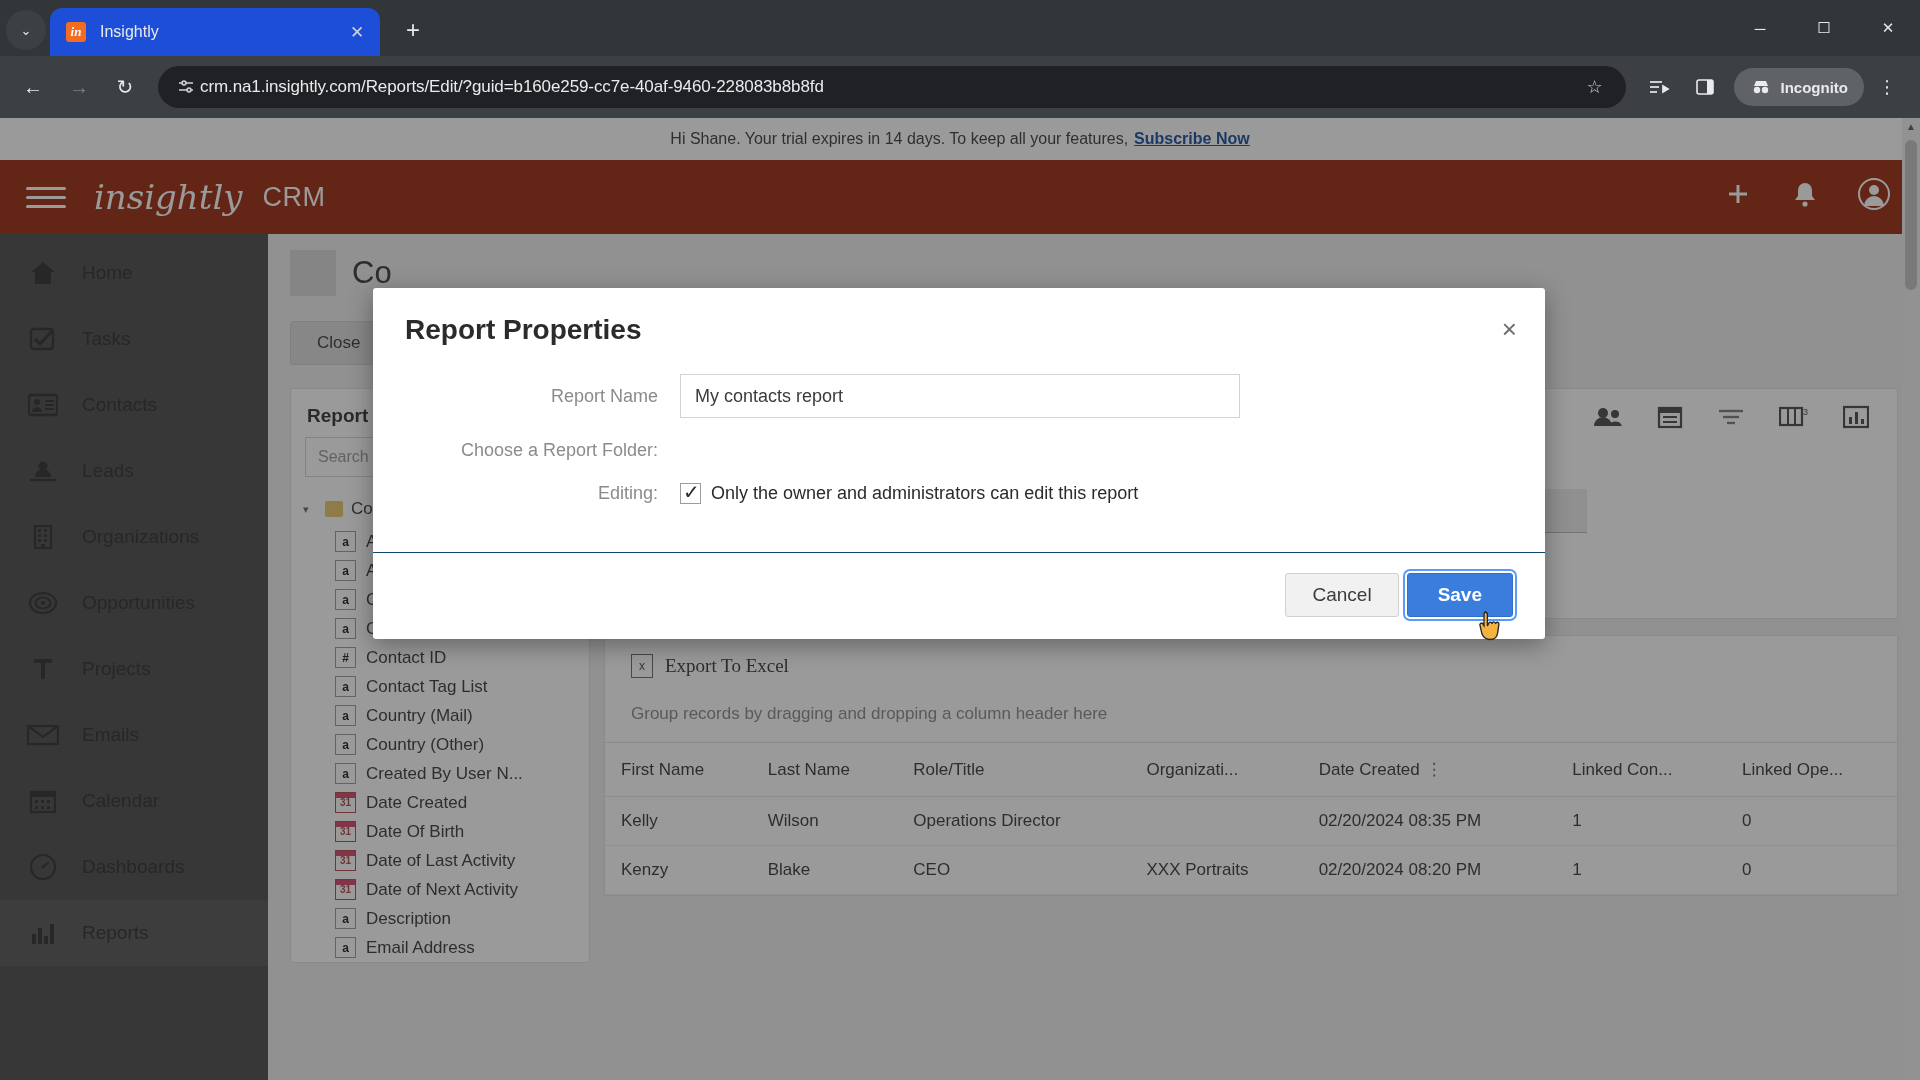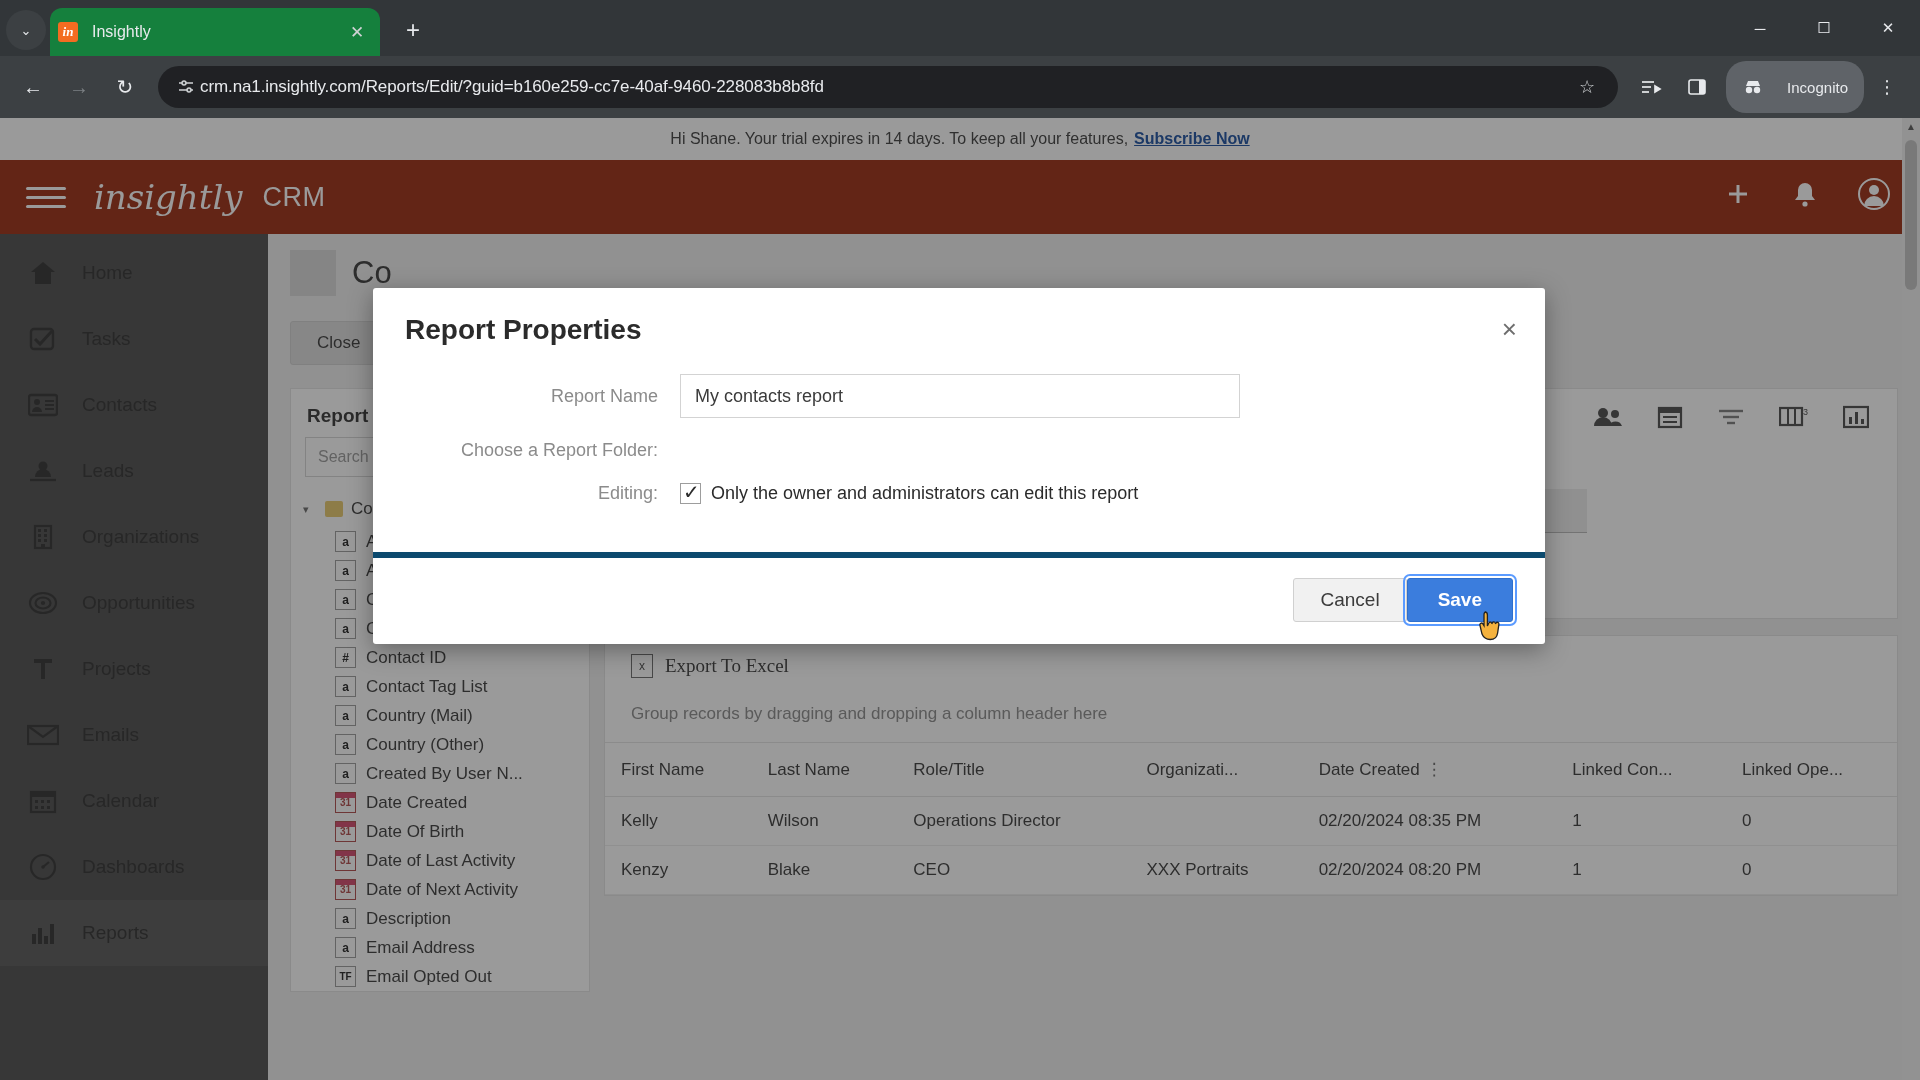--- a/index.html
+++ b/index.html
@@ -16,22 +16,22 @@
   .tabstrip {
     height: 56px; background: #323639; display: flex; align-items: flex-end;
     padding-left: 6px; position: relative;
   }
   .tab-list-btn {
     width: 40px; height: 40px; margin-bottom: 6px; border-radius: 50%;
     background: #3c4043; display:flex; align-items:center; justify-content:center;
     color:#e8eaed; font-size: 13px;
   }
   .tab {
-    height: 48px; width: 330px; background:#15803d; border-radius: 12px 12px 0 0;
-    display: flex; align-items: center; padding: 0 12px 0 8px; margin-left: 4px;
+    height: 48px; width: 330px; background:#1d4ed8; border-radius: 12px 12px 0 0;
+    display: flex; align-items: center; padding: 0 12px 0 16px; margin-left: 4px;
     position: relative;
   }
   .tab-fav {
     width: 20px; height: 20px; background:#f36c21; border-radius: 3px;
     color:#fff; font-size: 13px; font-weight: bold; display:flex;
     align-items:center; justify-content:center; font-style: italic;
     font-family: "Liberation Serif", serif;
   }
   .tab-title { color:#e8eaed; font-size: 16px; margin-left: 14px; flex: 1; white-space: nowrap; overflow: hidden;}
   .tab-close { color:#cfd2d4; font-size: 17px; width: 22px; text-align:center; }
@@ -47,22 +47,22 @@
   .nav-btn.disabled { color:#7c8084; }
   .omnibox {
     flex: 1; height: 42px; background:#202124; border-radius: 21px; display:flex;
     align-items:center; padding: 0 14px; margin: 0 10px; color:#e8eaed;
   }
   .omni-icon { width: 28px; display:flex; align-items:center; justify-content:center; color:#cfd2d4; }
   .omni-url { font-size: 17px; color:#e8eaed; flex:1; white-space:nowrap; overflow:hidden; letter-spacing: -0.1px;}
   .omni-star { width: 34px; text-align:center; font-size: 18px; color:#cfd2d4;}
   .tb-icon { width: 46px; height: 46px; display:flex; align-items:center; justify-content:center; color:#e8eaed; font-size:18px;}
   .incognito-pill {
-    display:flex; align-items:center; gap: 23px; background:#5f6368; border-radius: 20px;
-    height: 52px; padding: 0 16px; color:#e8eaed; font-size: 15px; margin-left: 6px;
+    display:flex; align-items:center; gap: 9px; background:#5f6368; border-radius: 20px;
+    height: 38px; padding: 0 16px; color:#e8eaed; font-size: 15px; margin-left: 6px; font-weight: bold;
   }
 
   
   .viewport { position: relative; width: 1920px; height: 962px; background:#fff; overflow:hidden;}
 
   .trial-bar {
     height: 42px; background:#fff; display:flex; align-items:center; justify-content:center;
     font-size: 16px; color:#3d3d3d;
   }
   .trial-bar a { color:#1a4fa0; text-decoration: underline; font-weight: bold; margin-left: 6px;}
@@ -189,22 +189,22 @@
   .m-select .arrow { position:absolute; right: 18px; color:#5a5a5a; font-size: 13px; font-weight:normal;}
   .m-check-wrap { display:flex; align-items:center; gap: 10px; }
   .m-check {
     width: 21px; height: 21px; border:1px solid #9d9d9d; background:#fff; position:relative; flex:none;
   }
   .m-check::after {
     content:"\2713"; position:absolute; left: 2px; top:-4px; font-size: 20px; color:#2b2b2b;
   }
   .m-check-label { font-size: 18px; color:#2b2b2b;}
   .modal-foot {
-    border-top: 6px solid #0c4a6e; padding: 20px 32px 22px 32px; display:flex;
-    justify-content:flex-end; align-items:center; gap: 0;
+    border-top: 1px solid #0c4a6e; padding: 20px 32px 22px 32px; display:flex;
+    justify-content:flex-end; align-items:center; gap: 8px;
   }
   .btn-cancel {
     background:#f1f1f1; border:1px solid #d0d0d0; color:#3b3b3b; font-size: 19px;
     height: 44px; padding: 0 26px; border-radius:3px; display:flex; align-items:center;
   }
   .btn-save {
     background:#3b7ddd; border:1px solid #2f6fcc; color:#fff; font-size: 19px; font-weight:bold;
     height: 44px; padding: 0 30px; border-radius:3px; display:flex; align-items:center;
     outline: 2px solid #5b9bff; outline-offset: 2px; position: relative;
   }
@@ -526,24 +526,20 @@
                     <span class="tchip date">31</span>
                     <span class="tree-label">Date of Next Activity</span>
                   </div>
                   <div class="tree-item">
                     <span class="tchip">a</span>
                     <span class="tree-label">Description</span>
                   </div>
                   <div class="tree-item">
                     <span class="tchip">a</span>
                     <span class="tree-label">Email Address</span>
-                  </div>
-                  <div class="tree-item">
-                    <span class="tchip tf">TF</span>
-                    <span class="tree-label">Email Opted Out</span>
                   </div>
                 </div>
             </div>
           </div>
 
           <div class="right-panel">
 
             <div class="filters-card">
               <div class="filters-toolbar">
                 <span class="ft-icon"><svg width="30" height="22" viewBox="0 0 30 22">

